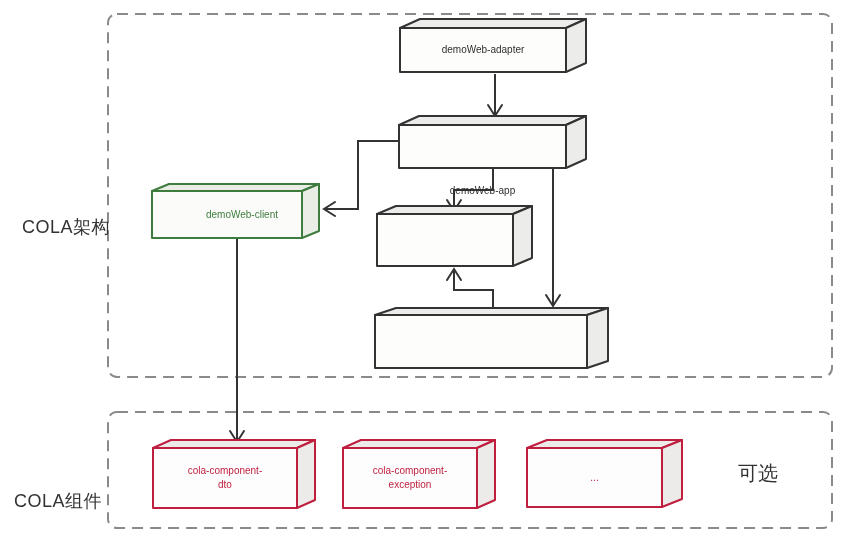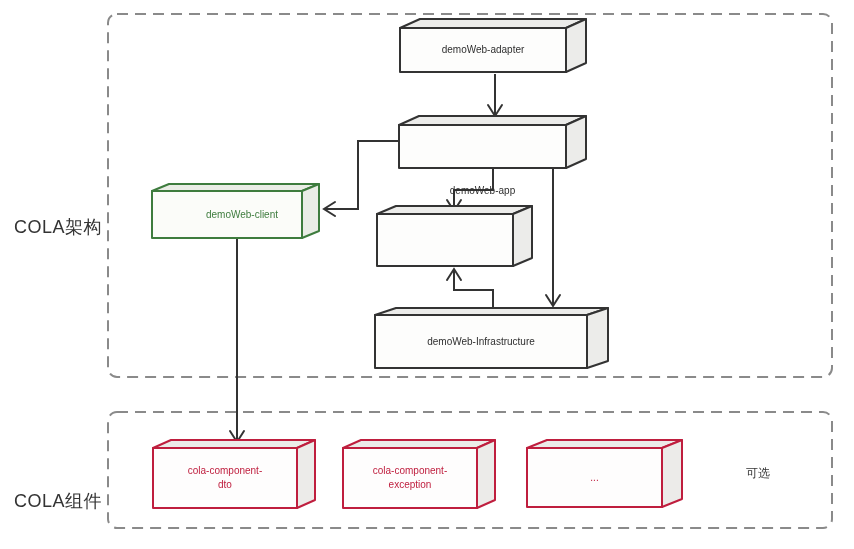--- a/index.html
+++ b/index.html
@@ -7,21 +7,21 @@
   .canvas{position:relative;width:854px;height:549px;background:#ffffff;overflow:hidden;}
   .canvas svg{position:absolute;left:0;top:0;}
   .lbl{position:absolute;display:flex;align-items:center;justify-content:center;
        text-align:center;font-size:10px;color:#2f2f2f;white-space:pre-line;line-height:1.4;
        pointer-events:none;}
   .lbl.green{color:#3e7c3e;padding-left:15px;}
   .lbl.red{color:#bf1e3e;font-weight:500;}
   .layer-lbl{position:absolute;display:flex;align-items:center;justify-content:center;
        font-size:18px;color:#333333;letter-spacing:0.5px;}
   .note-lbl{position:absolute;display:flex;align-items:center;justify-content:center;
-       font-size:12px;color:#333333;}
+       font-size:20px;color:#333333;}
 </style>
 </head>
 <body>
 
 <div class="canvas">
 
   <svg width="854" height="549" viewBox="0 0 854 549">
     <defs>
       <marker id="arrow" markerUnits="userSpaceOnUse" markerWidth="18" markerHeight="18" viewBox="0 0 18 18" refX="14" refY="9" orient="auto">
         <path d="M3,2 L14,9 L3,16" fill="none" stroke="#333333" stroke-width="2" stroke-linecap="round"></path>
@@ -81,27 +81,26 @@
         <rect x="343" y="448" width="134" height="60" fill="#fefdfd"></rect>
       </g>
       <g>
         <polygon points="527,448 547,440 682,440 662,448" fill="#ecebe9"></polygon>
         <polygon points="662,448 682,440 682,499 662,507" fill="#ecebe9"></polygon>
         <rect x="527" y="448" width="135" height="59" fill="#fefdfd"></rect>
       </g>
     </g>
   </svg>
 
-  <div class="layer-lbl" style="left:10px;top:216px;width:96px;height:22px;">COLA架构</div>
+  <div class="layer-lbl" style="left:18px;top:216px;width:96px;height:22px;">COLA架构</div>
   <div class="layer-lbl" style="left:10px;top:460px;width:96px;height:22px;margin-top:30px;">COLA组件</div>
 
   <div class="lbl" style="left:400px;top:28px;width:166px;height:44px;">demoWeb-adapter</div>
   <div class="lbl" style="left:399px;top:125px;width:167px;height:43px;margin-top:44px;">demoWeb-app</div>
   <div class="lbl green" style="left:152px;top:191px;width:150px;height:47px;">demoWeb-client</div>
-  <div class="lbl" style="left:375px;top:315px;width:212px;height:53px;">demoWeb-Infrastructure</div>
   <div class="lbl red" style="left:153px;top:448px;width:144px;height:60px;">cola-component-
 dto</div>
   <div class="lbl red" style="left:343px;top:448px;width:134px;height:60px;">cola-component-
 exception</div>
   <div class="lbl red" style="left:527px;top:448px;width:135px;height:59px;">...</div>
 
   <div class="note-lbl" style="left:726px;top:461px;width:64px;height:24px;">可选</div>
 
 </div>
 

